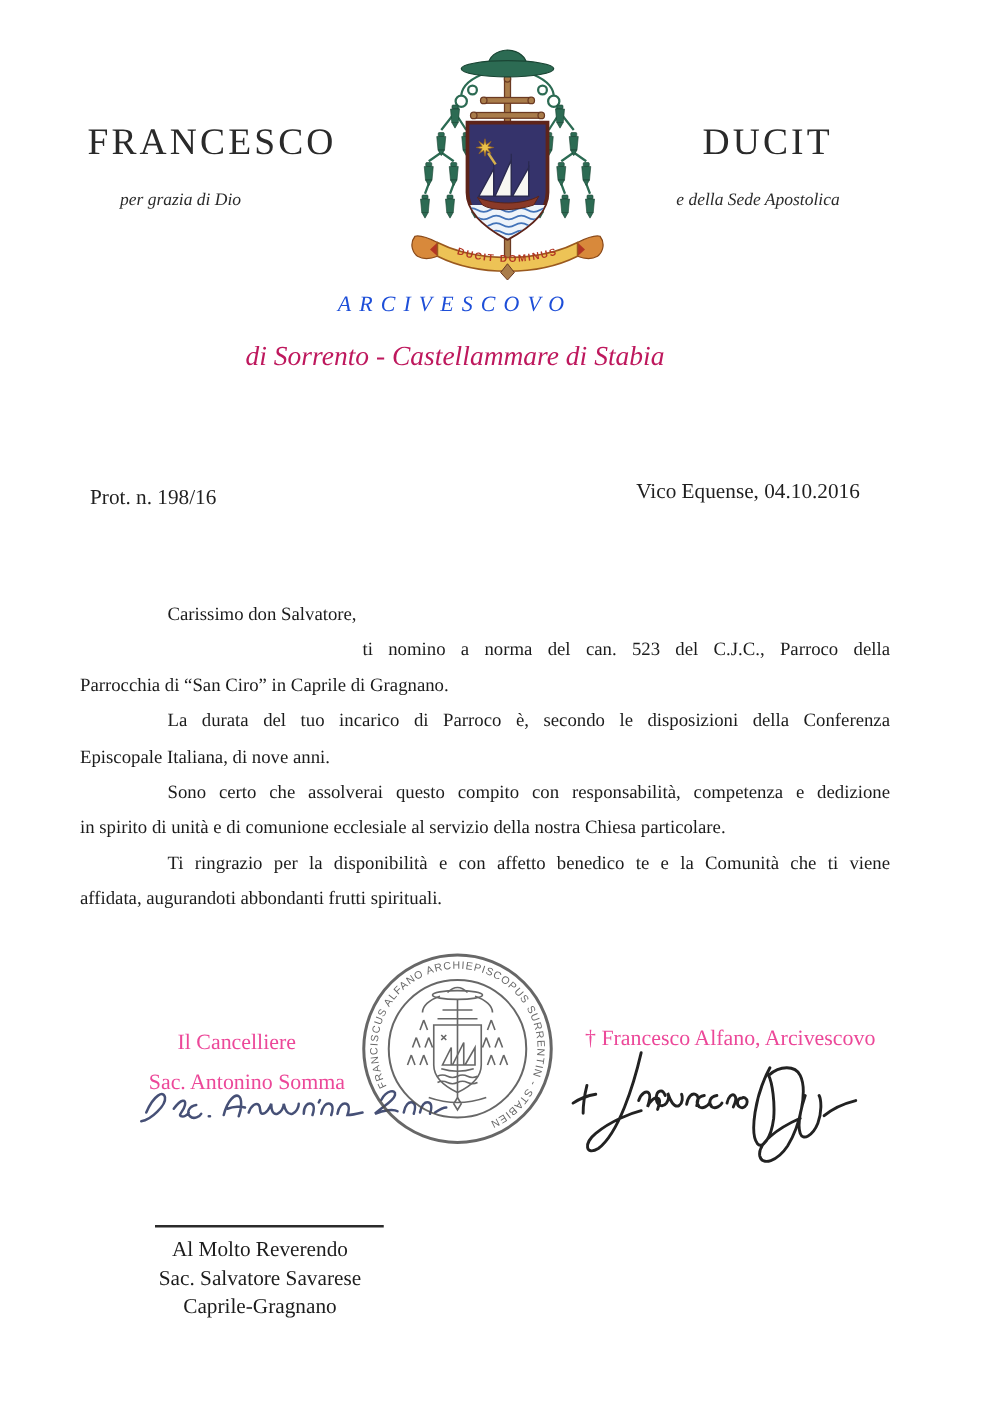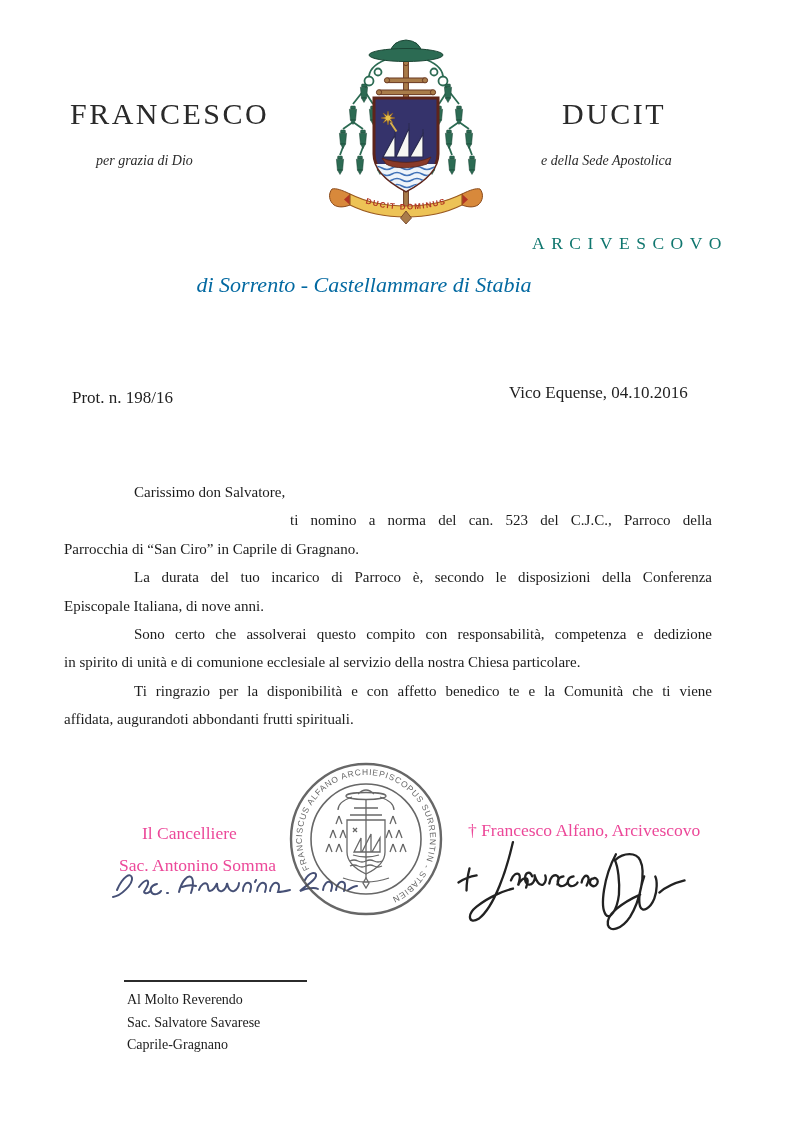--- a/index.html
+++ b/index.html
@@ -2,31 +2,31 @@
 <html><head>
 <meta charset="utf-8">
 <style>
   html,body{margin:0;padding:0;background:#fff;}
   .page{position:relative;width:728px;height:1131px;background:#ffffff;overflow:hidden;
         font-family:"Liberation Serif","DejaVu Serif",serif;color:#1f1f1f;}
   .abs{position:absolute;}
   .name{font-size:30px;letter-spacing:2.5px;color:#2a2a2a;white-space:nowrap;}
   .it{font-style:italic;}
   .sub{font-size:14px;color:#2a2a2a;white-space:nowrap;}
-  .role{left:0;right:0;text-align:right;font-size:17.5px;letter-spacing:6.5px;color:#0f766e;}
-  .diocese{left:0;right:0;text-align:center;font-size:22px;color:#0369a1;}
+  .role{left:0;right:0;text-align:center;font-size:17.5px;letter-spacing:6.5px;color:#1d4ed8;font-style:italic;}
+  .diocese{left:0;right:0;text-align:center;font-size:22px;color:#be185d;}
   .meta{font-size:17px;white-space:nowrap;}
   .body-text{width:648px;font-size:15px;line-height:28.4px;color:#1c1c1c;}
   .bline{white-space:normal;}
   .jline{text-align:justify;text-align-last:justify;}
   .ind70{text-indent:70px;}
   .ind226{text-indent:226px;}
   .sigline{font-size:17.5px;white-space:nowrap;color:#ec4899;}
   .rule{height:2px;background:#2b2b2b;}
-  .recipient{font-size:14px;line-height:22.5px;color:#1c1c1c;}
+  .recipient{font-size:17px;line-height:22.5px;color:#1c1c1c;text-align:center;}
   svg{display:block;}
 </style>
 </head>
 <body>
 
 <div class="page">
 
   <div class="abs name" style="left:70px;top:97px;">FRANCESCO</div>
   <div class="abs name" style="left:562px;top:97px;">DUCIT</div>
   <div class="abs sub it" style="left:96px;top:153px;">per grazia di Dio</div>

